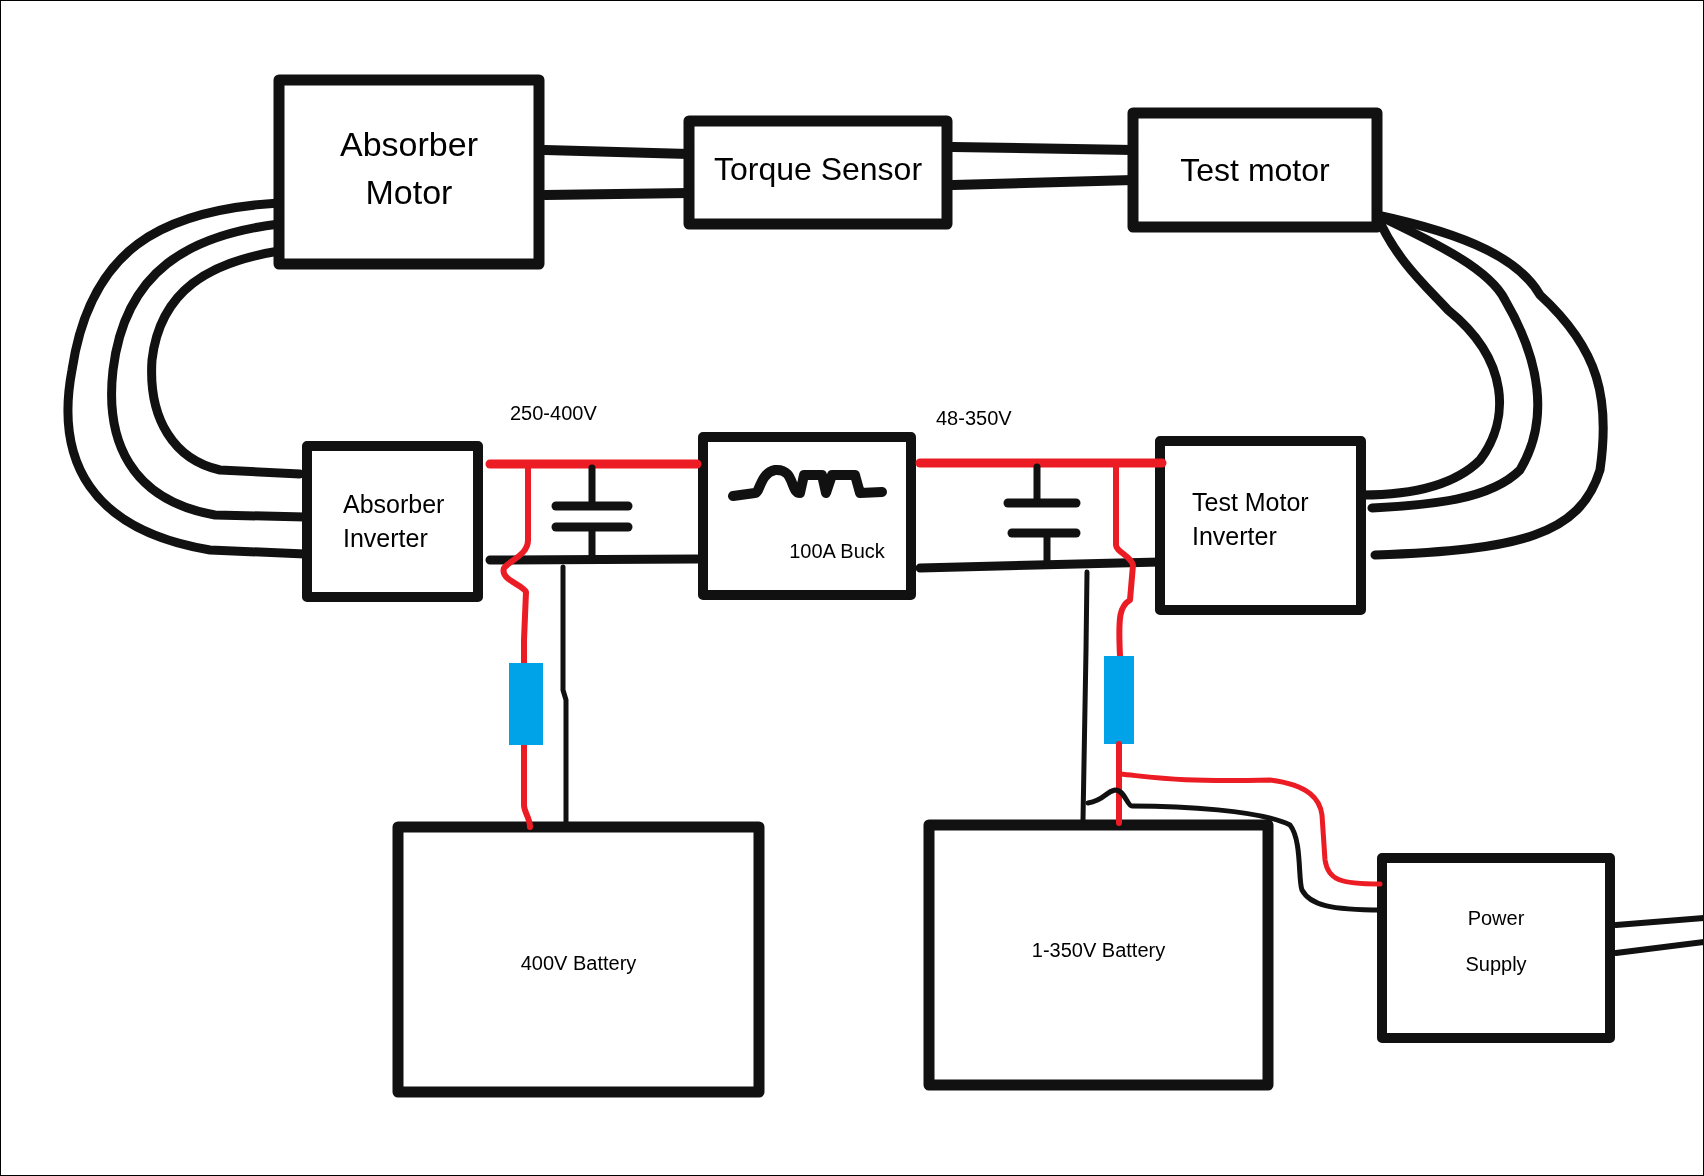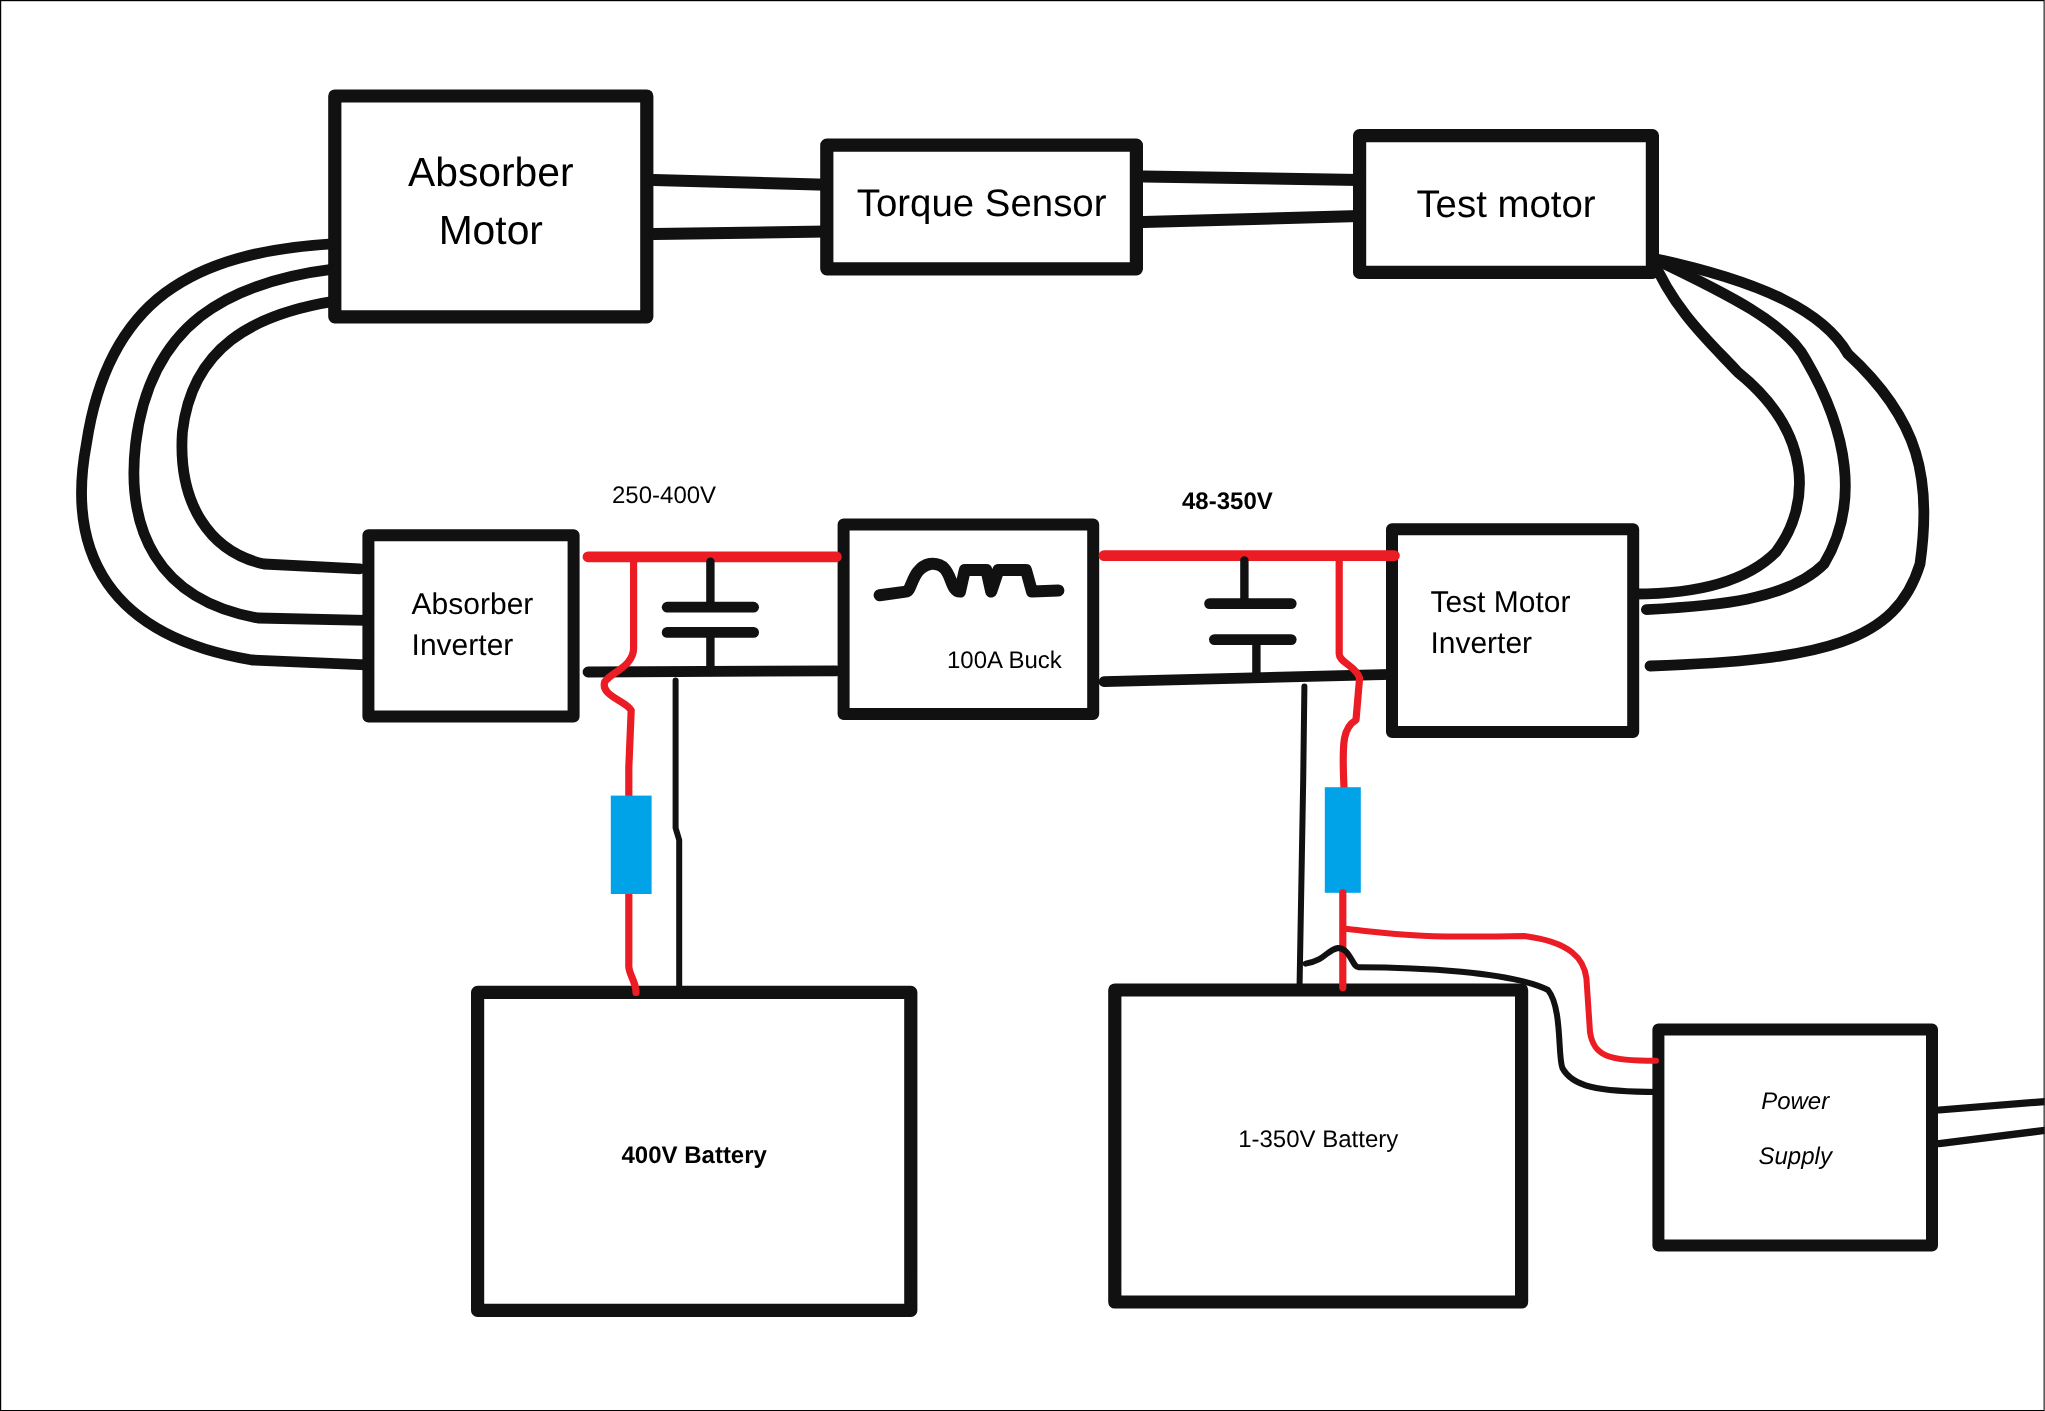--- a/index.html
+++ b/index.html
@@ -93,20 +93,20 @@
   <div>Absorber</div>
   <div>Inverter</div>
 </div>
 <div class="lbl mid" style="left:733px;top:531px;width:208px;">100A Buck</div>
 <div class="lbl sm left" style="left:1192px;top:485px;">
   <div>Test Motor</div>
   <div>Inverter</div>
 </div>
 
 <div class="lbl mid" style="left:510px;top:393px;">250-400V</div>
-<div class="lbl mid" style="left:985px;top:398px;font-weight:bold;">48-350V</div>
+<div class="lbl mid" style="left:936px;top:398px;">48-350V</div>
 
-<div class="lbl mid" style="left:398px;top:943px;width:361px;font-weight:bold;">400V Battery</div>
+<div class="lbl mid" style="left:398px;top:943px;width:361px;">400V Battery</div>
 <div class="lbl mid" style="left:929px;top:930px;width:339px;">1-350V Battery</div>
-<div class="lbl mid" style="left:1382px;top:895px;width:228px;line-height:46px;font-style:italic;">
+<div class="lbl mid" style="left:1382px;top:895px;width:228px;line-height:46px;">
   <div>Power</div>
   <div>Supply</div>
 </div>
 
 </body></html>

